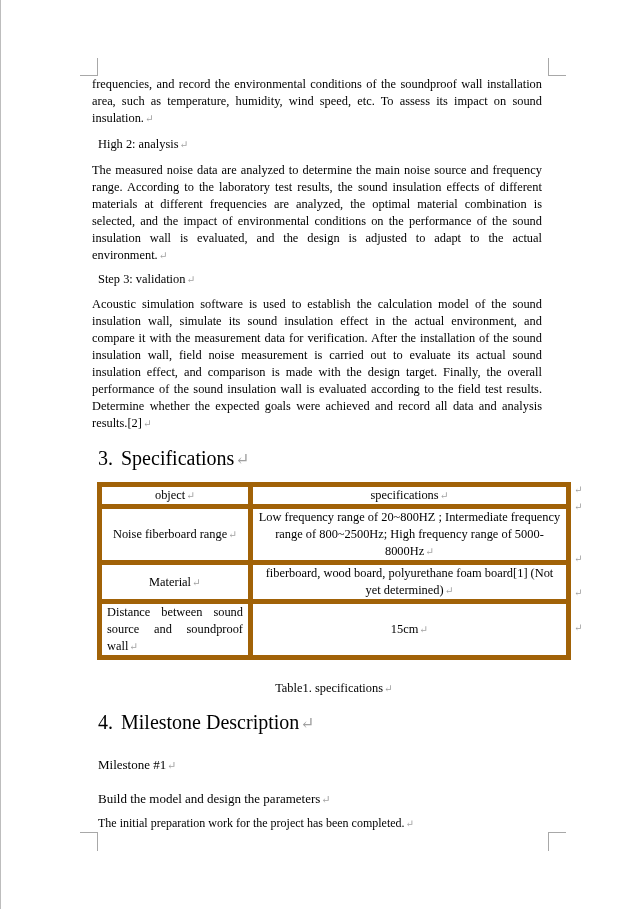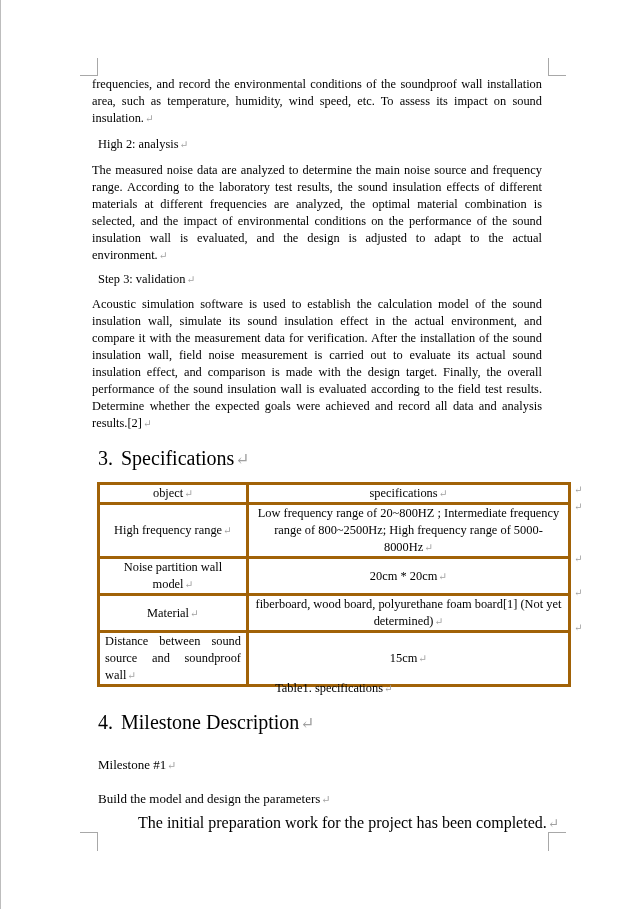--- a/index.html
+++ b/index.html
@@ -11,26 +11,26 @@
   .crop { position: absolute; background: #a8a8a8; }
   .pilcrow { color: #a0a0a0; font-size: 0.85em; margin-left: 1px; }
   .para {
     position: absolute; left: 92px; width: 450px; font-size: 12.4px; line-height: 17px;
     text-align: justify; text-align-last: left;
   }
   .step { position: absolute; left: 98px; font-size: 12.4px; line-height: 17px; }
   .heading { position: absolute; left: 98px; font-size: 20px; line-height: 20px; }
   .heading .num { display: inline-block; width: 23px; }
   .sub { position: absolute; left: 98px; font-size: 13px; line-height: 19px; }
-  .small { position: absolute; left: 98px; font-size: 16px; line-height: 16px; margin-left: 40px; }
+  .small { position: absolute; left: 98px; font-size: 12px; line-height: 16px; }
   table.spec {
     position: absolute; left: 97px; top: 482px; width: 474px; border-collapse: collapse;
     font-size: 12.4px; line-height: 17px;
   }
-  table.spec td { border: 3px solid #a16207; padding: 0 5px; text-align: center; vertical-align: middle; }
+  table.spec td { border: 5px solid #a16207; padding: 0 5px; text-align: center; vertical-align: middle; }
   table.spec td.c1 { width: 136px; }
   table.spec td.just { text-align: justify; text-align-last: left; }
   .row-mark { position: absolute; left: 574px; font-size: 10px; color: #a0a0a0; }
   .caption { position: absolute; left: 0; width: 668px; text-align: center; top: 680px; font-size: 12.4px; line-height: 16px; }
 </style>
 </head>
 <body>
 
 <div class="page-edge"></div>
 
@@ -51,26 +51,22 @@
 
 <div class="heading" style="top:448px;"><span class="num">3.</span><span>Specifications</span><span class="pilcrow">↵</span></div>
 
 <table class="spec">
   <tbody>
       <tr style="height:17px;">
     <td class="c1"><span>object</span><span class="pilcrow">↵</span></td>
     <td><span>specifications</span><span class="pilcrow">↵</span></td>
   </tr>
   <tr style="height:52px;">
-    <td class="c1"><span>High frequency range</span><span class="pilcrow">↵</span></td>
+    <td class="c1"><span>Noise fiberboard range</span><span class="pilcrow">↵</span></td>
     <td><span>Low frequency range of 20~800HZ ; Intermediate frequency range of 800~2500Hz; High frequency range of 5000-8000Hz</span><span class="pilcrow">↵</span></td>
-  </tr>
-  <tr style="height:35px;">
-    <td class="c1"><span>Noise partition wall model</span><span class="pilcrow">↵</span></td>
-    <td><span>20cm * 20cm</span><span class="pilcrow">↵</span></td>
   </tr>
   <tr style="height:34px;">
     <td class="c1"><span>Material</span><span class="pilcrow">↵</span></td>
     <td><span>fiberboard, wood board, polyurethane foam board[1] (Not yet determined)</span><span class="pilcrow">↵</span></td>
   </tr>
   <tr style="height:45px;">
     <td class="c1 just"><span>Distance between sound source and soundproof wall</span><span class="pilcrow">↵</span></td>
     <td><span>15cm</span><span class="pilcrow">↵</span></td>
   </tr>
 </tbody>

